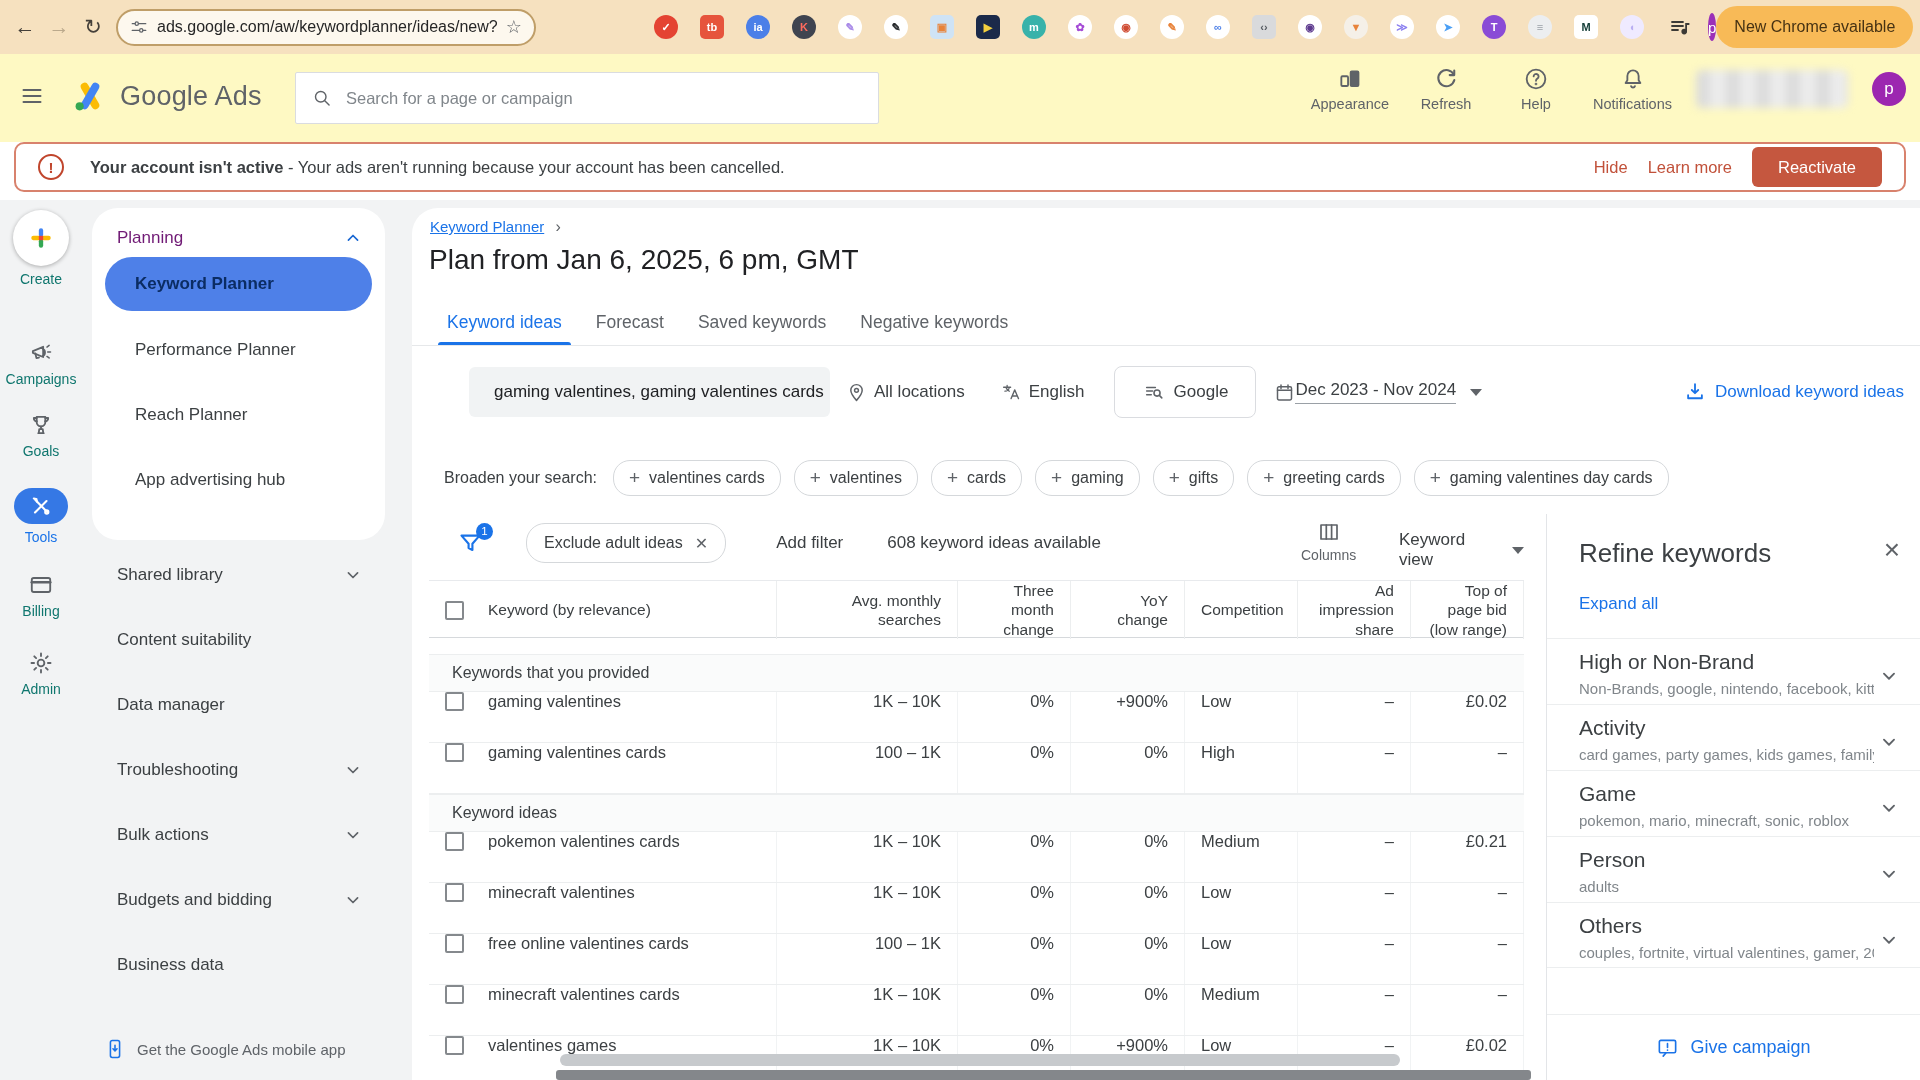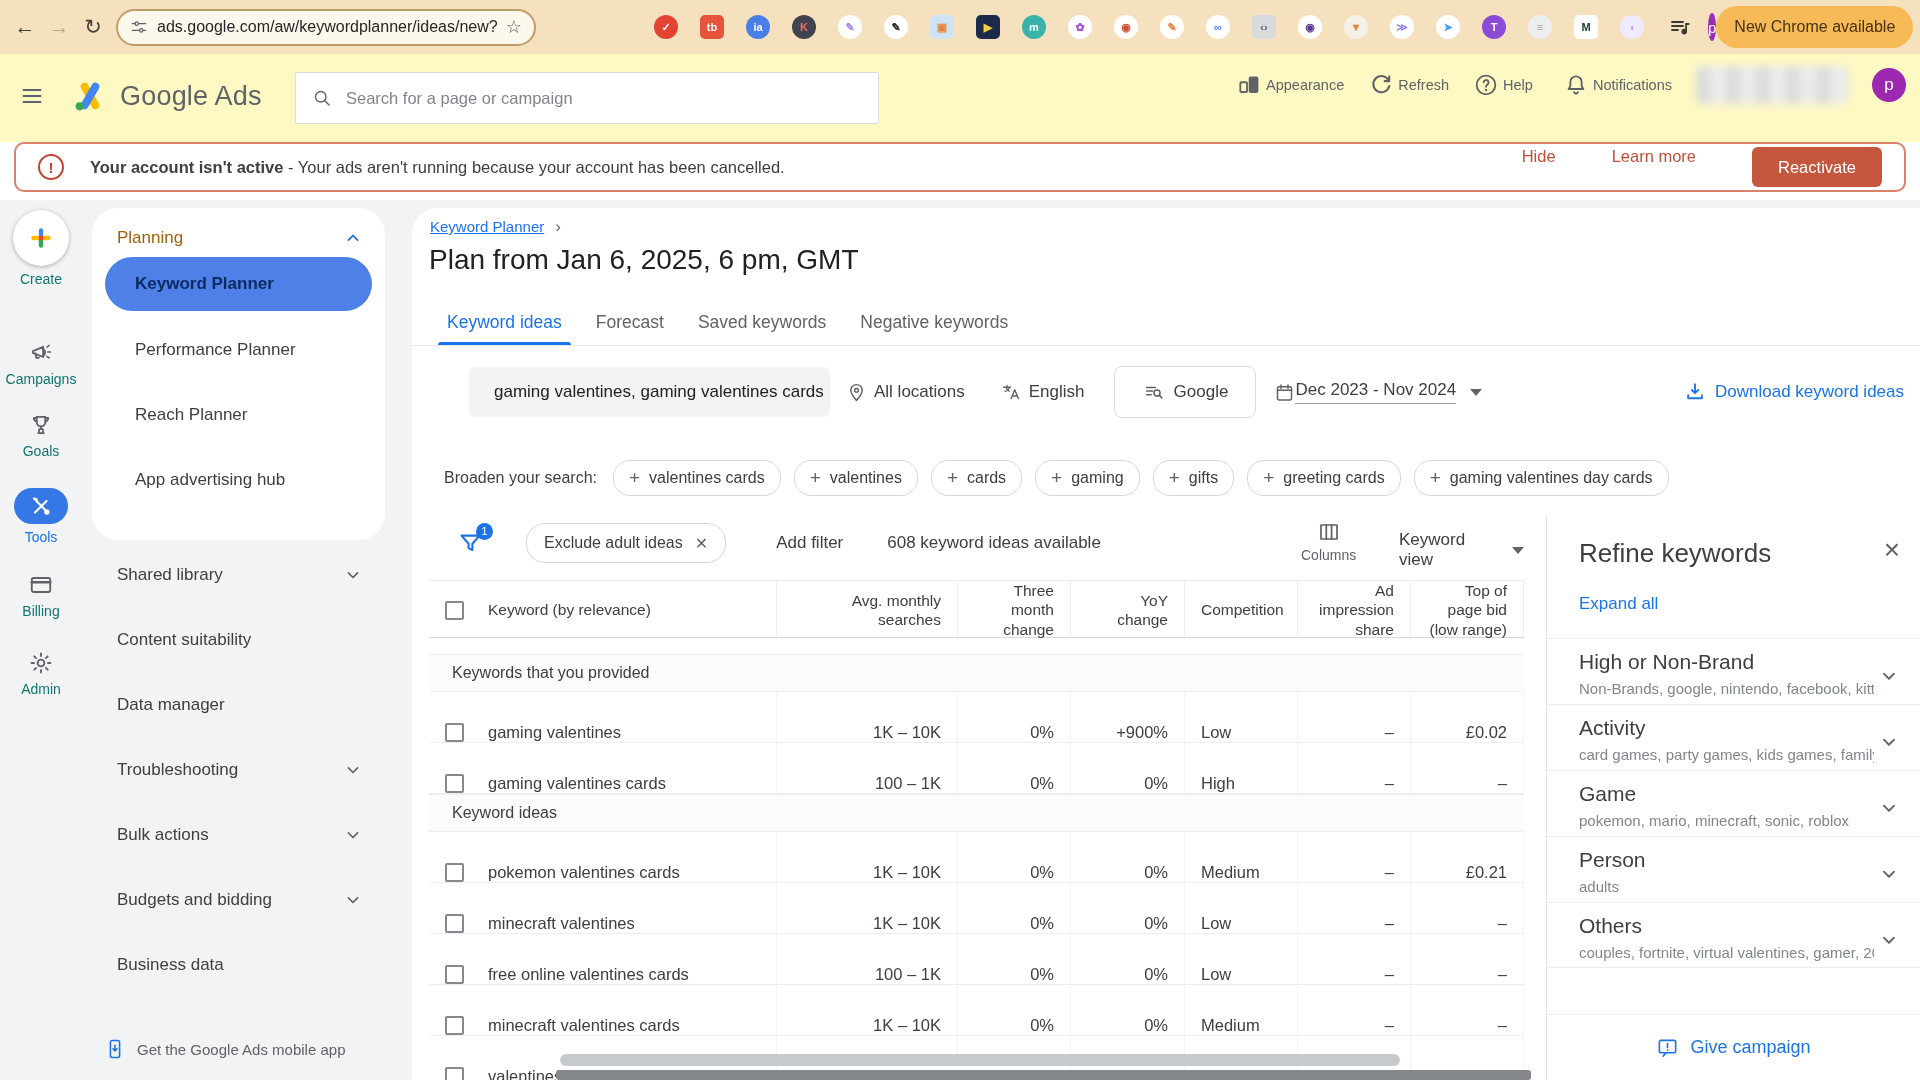--- a/index.html
+++ b/index.html
@@ -31,54 +31,54 @@
   
   .app-header{position:absolute;top:54px;left:0;right:0;height:88px;background:#fef9c3}
   .hamburger{position:absolute;left:20px;top:30px}
   .logo{position:absolute;left:72px;top:26px;display:flex;align-items:center;gap:12px}
   .logo-text{font-size:27px;color:#5f6368;letter-spacing:.2px}
   .hdr-search{position:absolute;left:295px;top:18px;width:584px;height:52px;border:1px solid #dadce0;
               border-radius:2px;display:flex;align-items:center;padding:0 16px;gap:12px;box-sizing:border-box;background:#fff}
   .hdr-search input{border:none;outline:none;font-size:16.5px;flex:1;color:#202124;font-family:inherit;background:transparent}
   .hdr-search input::placeholder{color:#80868b}
   .hdr-right{position:absolute;right:14px;top:12px;display:flex;align-items:center;gap:24px}
-  .hdr-action{display:flex;align-items:center;gap:4px;min-width:66px}
+  .hdr-action{display:flex;flex-direction:column;align-items:center;gap:4px;min-width:66px}
   .hdr-action span{font-size:14.5px;color:#5f6368}
   .blur-box{width:152px;height:38px;border-radius:6px;
             background:repeating-linear-gradient(90deg,#dcdcdc 0 14px,#ececec 14px 30px);filter:blur(4px)}
   .hdr-avatar{width:34px;height:34px;border-radius:50%;background:#9c27b0;color:#fff;display:flex;
               align-items:center;justify-content:center;font-size:17px}
 
   
   .banner{position:absolute;top:142px;left:14px;right:14px;height:50px;border:2px solid #d8826d;border-radius:10px;
           background:#fff;display:flex;align-items:center;padding:0 22px;box-sizing:border-box}
   .banner-ic{width:26px;height:26px;border-radius:50%;border:2.5px solid #c0452c;color:#c0452c;
              display:flex;align-items:center;justify-content:center;font-size:15px;font-weight:bold;box-sizing:border-box}
   .banner-text{margin-left:26px;font-size:16.5px;color:#3c4043}
   .banner-text b{font-weight:700}
-  .banner-actions{margin-left:auto;display:flex;align-items:flex-start;gap:56px}
+  .banner-actions{margin-left:auto;display:flex;align-items:center;gap:20px}
   .banner-link{color:#c1513a;font-size:16.5px;font-weight:500;cursor:pointer}
   .reactivate{background:#c5573f;color:#fff;font-size:16.5px;font-weight:500;height:40px;padding:0 26px;
               border-radius:6px;display:flex;align-items:center;border:none;font-family:inherit}
 
   
   .workspace{position:absolute;top:200px;left:0;right:0;bottom:0;background:#f2f3f4}
 
   
   .rail-item{position:absolute;left:0;width:82px;display:flex;flex-direction:column;align-items:center;gap:5px}
   .rail-label{font-size:14px;color:#0f766e}
   .rail-item.active .rail-label{color:#1a73e8}
   .create-circle{width:56px;height:56px;border-radius:50%;background:#fff;display:flex;align-items:center;
                  justify-content:center;box-shadow:0 1px 4px rgba(0,0,0,.3)}
   .tools-pill{width:54px;height:36px;border-radius:18px;background:#3578e5;display:flex;align-items:center;justify-content:center}
 
   
   .side-card{position:absolute;left:92px;top:8px;width:293px;height:332px;background:#fff;border-radius:26px;
              padding-top:20px;box-sizing:border-box}
-  .plan-head{display:flex;align-items:center;padding:0 22px 0 25px;color:#a16207;font-size:17px;font-weight:500}
+  .plan-head{display:flex;align-items:center;padding:0 22px 0 25px;color:#701a75;font-size:17px;font-weight:500}
   .plan-head .chev{margin-left:auto}
   .plan-list{margin-top:9px}
   .plan-item{height:65px;display:flex;align-items:center;padding-left:43px;font-size:17px;color:#3c4043;cursor:pointer}
   .plan-item.active{height:54px;margin:0 13px 6px 13px;border-radius:27px;background:#4e80e8;
                     padding-left:30px;color:#0b2c63;font-weight:700}
   .side-menu{position:absolute;left:92px;top:342px;width:293px}
   .menu-item{height:65px;display:flex;align-items:center;padding:0 22px 0 25px;font-size:17px;color:#3c4043;cursor:pointer}
   .menu-item .chev{margin-left:auto}
   .mobile-app{position:absolute;left:104px;top:838px;display:flex;align-items:center;gap:11px;
               font-size:15px;color:#5f6368}
@@ -131,21 +131,21 @@
   .t-head,.d-row{display:grid;grid-template-columns:348px 181px 113px 114px 113px 113px 113px}
   .t-head{border-top:1px solid #e8eaed;border-bottom:1px solid #d6d9dc;height:56px}
   .th{display:flex;align-items:center;justify-content:flex-end;text-align:right;padding:0 16px;font-size:15.5px;
       color:#3c4043;border-right:1px solid #eceeef;box-sizing:border-box;line-height:1.25}
   .th.first{justify-content:flex-start;text-align:left;gap:24px}
   .th.left{justify-content:flex-start;text-align:left}
   .t-body{margin-top:16px}
   .sec-row{height:38px;display:flex;align-items:center;padding-left:23px;background:#fafbfb;
            border-top:1px solid #eceeef;border-bottom:1px solid #eceeef;font-size:16px;color:#3c4043;box-sizing:border-box}
   .d-row{height:50px;border-bottom:1px solid #eceeef}
-  .td{display:flex;align-items:flex-end;justify-content:flex-end;padding:0 16px;font-size:16.5px;color:#3c4043;
+  .td{display:flex;align-items:flex-start;justify-content:flex-end;padding:0 16px;font-size:16.5px;color:#3c4043;
       border-right:1px solid #f1f3f4;box-sizing:border-box}
   .td.first{justify-content:flex-start;gap:24px}
   .td.left{justify-content:flex-start}
   .cb{width:19px;height:19px;border:2px solid #85898d;border-radius:2px;flex:none;background:#fff;box-sizing:border-box;cursor:pointer}
   .hscroll{position:absolute;left:148px;top:846px;width:840px;height:12px;border-radius:6px;background:#c7cacd;cursor:pointer}
   .bottom-strip{position:absolute;left:144px;top:862px;width:975px;height:10px;background:#84878b;border-radius:3px}
 
   
   .refine{position:absolute;left:1134px;top:306px;right:0;bottom:0;background:#fff;border-left:1px solid #e3e5e8}
   .refine-title{position:absolute;left:32px;top:24px;font-size:26px;color:#3c4043}

